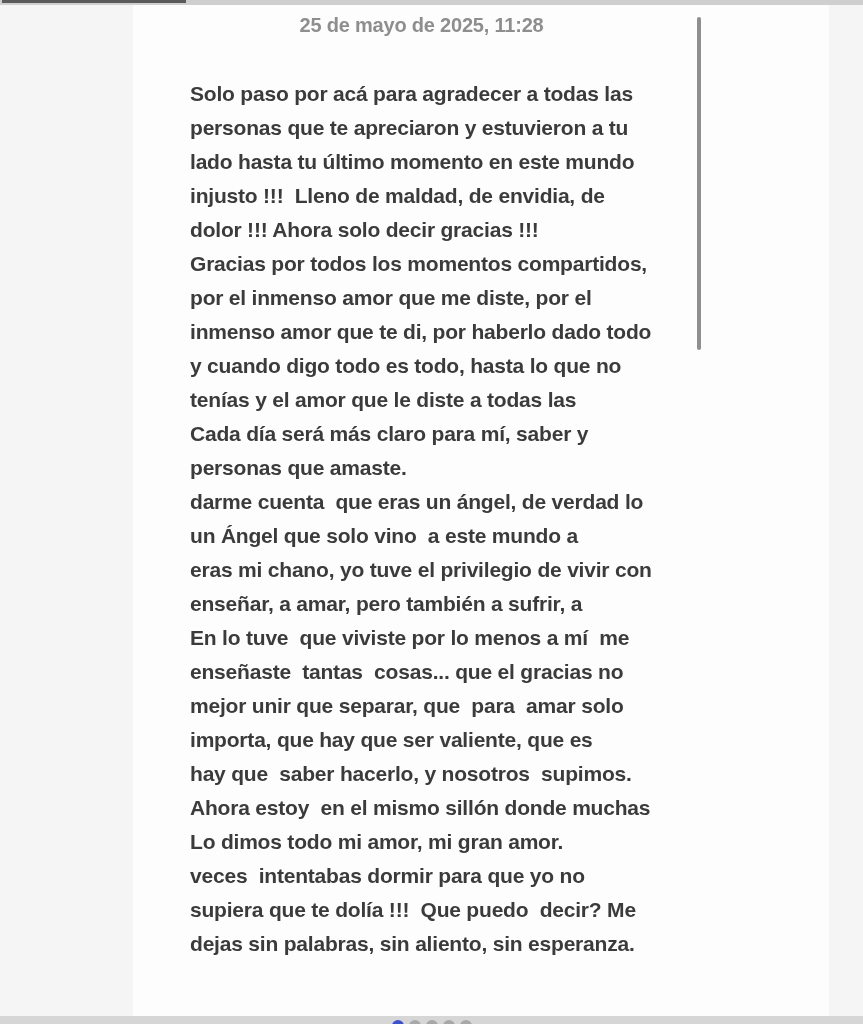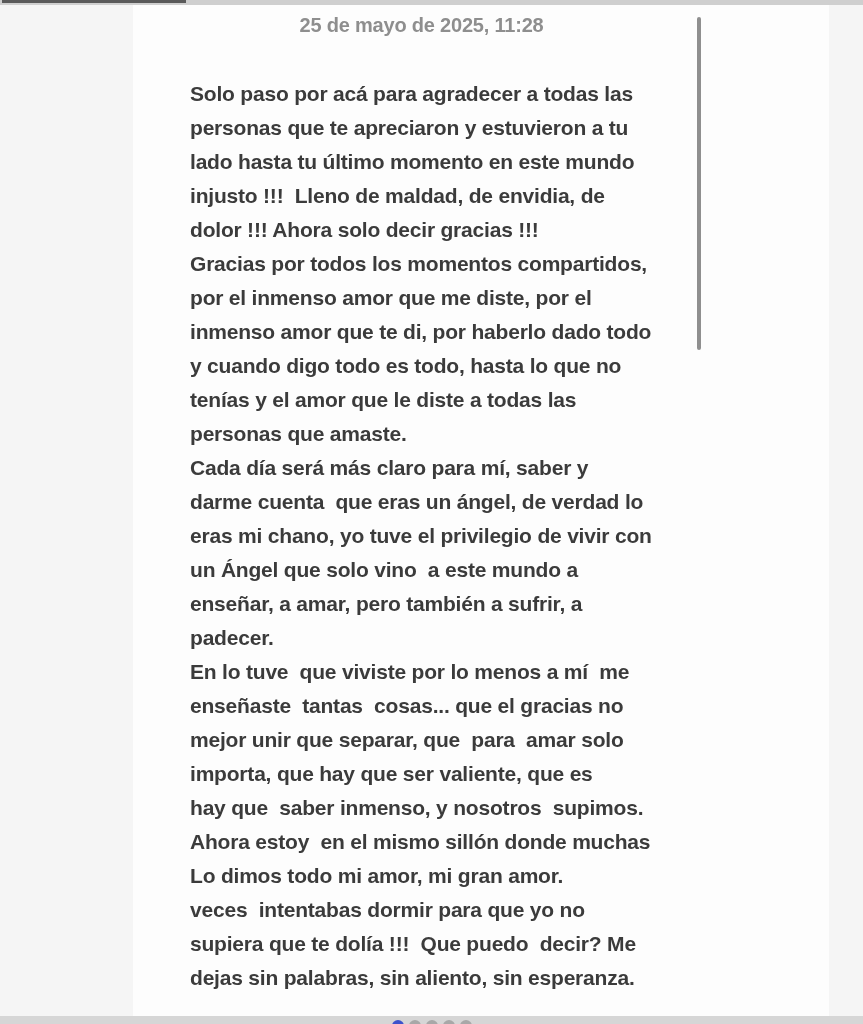--- a/index.html
+++ b/index.html
@@ -120,32 +120,31 @@
       <div class="line">Solo paso por acá para agradecer a todas las</div>
       <div class="line">personas que te apreciaron y estuvieron a tu</div>
       <div class="line">lado hasta tu último momento en este mundo</div>
       <div class="line">injusto !!!  Lleno de maldad, de envidia, de</div>
       <div class="line">dolor !!! Ahora solo decir gracias !!!</div>
       <div class="line">Gracias por todos los momentos compartidos,</div>
       <div class="line">por el inmenso amor que me diste, por el</div>
       <div class="line">inmenso amor que te di, por haberlo dado todo</div>
       <div class="line">y cuando digo todo es todo, hasta lo que no</div>
       <div class="line">tenías y el amor que le diste a todas las</div>
+      <div class="line">Cada día será más claro para mí, saber y</div>
       <div class="line">personas que amaste.</div>
-      <div class="line">Cada día será más claro para mí, saber y</div>
       <div class="line">darme cuenta  que eras un ángel, de verdad lo</div>
+      <div class="line">un Ángel que solo vino  a este mundo a</div>
       <div class="line">eras mi chano, yo tuve el privilegio de vivir con</div>
-      <div class="line">un Ángel que solo vino  a este mundo a</div>
       <div class="line">enseñar, a amar, pero también a sufrir, a</div>
-      <div class="line">padecer.</div>
       <div class="line">En lo tuve  que viviste por lo menos a mí  me</div>
       <div class="line">enseñaste  tantas  cosas... que el gracias no</div>
       <div class="line">mejor unir que separar, que  para  amar solo</div>
       <div class="line">importa, que hay que ser valiente, que es</div>
-      <div class="line">hay que  saber inmenso, y nosotros  supimos.</div>
+      <div class="line">hay que  saber hacerlo, y nosotros  supimos.</div>
       <div class="line">Ahora estoy  en el mismo sillón donde muchas</div>
       <div class="line">Lo dimos todo mi amor, mi gran amor.</div>
       <div class="line">veces  intentabas dormir para que yo no</div>
       <div class="line">supiera que te dolía !!!  Que puedo  decir? Me</div>
       <div class="line">dejas sin palabras, sin aliento, sin esperanza.</div>
     </div>
   </div>
 
   <div class="scrollbar-track">
     <div class="scrollbar-thumb"></div>

